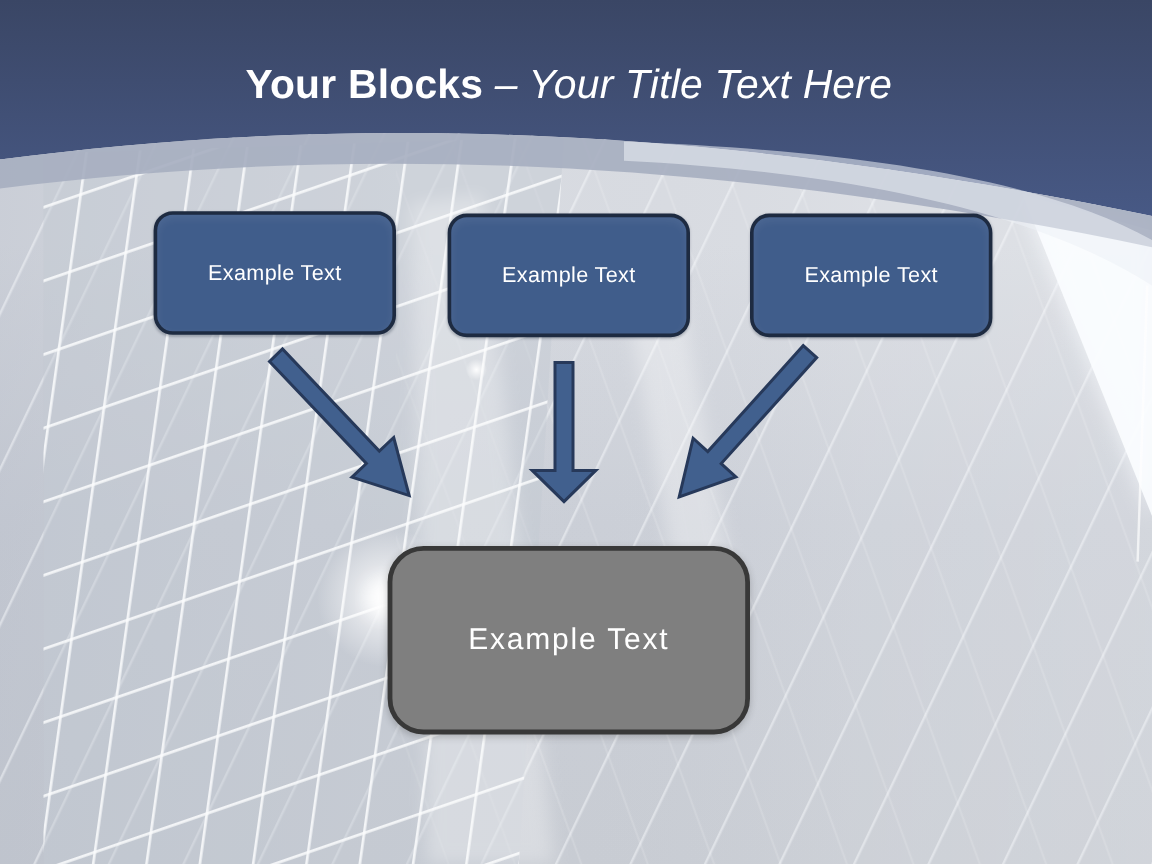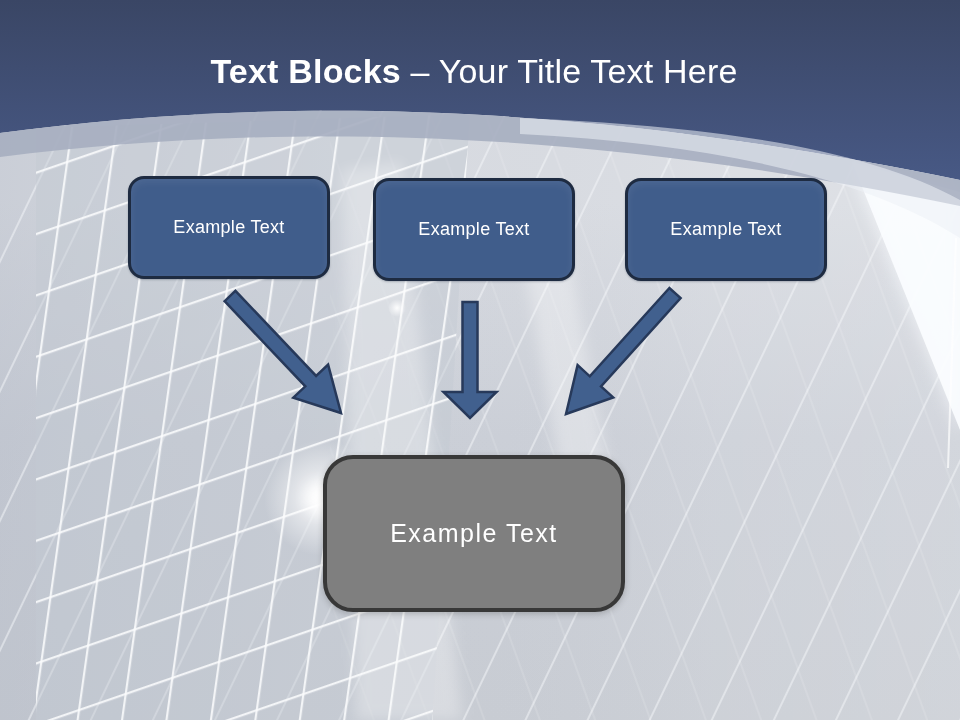--- a/index.html
+++ b/index.html
@@ -8,21 +8,21 @@
     font-family:"Liberation Sans",sans-serif;background:#4a5b85;
   }
   .bg-svg{position:absolute;left:0;top:0;width:960px;height:720px;display:block;}
 
   .slide-title{
     position:absolute;top:52px;left:0;width:100%;text-align:center;
     color:var(--title-color,#ffffff);font-size:34px;letter-spacing:.2px;
     white-space:nowrap;transform:translateX(-6px);
   }
   .slide-title .bold{font-weight:700;}
-  .slide-title .reg{font-weight:400;}
+  .slide-title .reg{font-weight:400;font-style:italic;}
 
   .tblock{
     position:absolute;width:202px;height:103px;box-sizing:border-box;
     background:var(--block-fill,#405d8b);
     border:3.5px solid var(--block-border,#1e2b41);
     border-radius:16px;
     display:flex;align-items:center;justify-content:center;
     color:#fff;font-size:18px;letter-spacing:.3px;
     box-shadow:inset 0 3px 8px rgba(255,255,255,.07), 0 1px 2px rgba(20,30,50,.25);
   }
@@ -128,21 +128,21 @@
       <circle cx="322" cy="498" r="16" fill="#ffffff" opacity="0.9" filter="url(#soft)"></circle>
       <circle cx="397" cy="308" r="9" fill="url(#flare)"></circle>
     </g>
 
     <path d="M0,133 C250,100 550,95 960,180 L960,206 C550,121 250,126 0,157 Z" fill="#a6aec0" opacity="0.9"></path>
 
     <path d="M520,118 C720,126 870,150 960,200 L960,238 C870,180 720,144 520,134 Z" fill="#edf0f5" opacity="0.55"></path>
   </svg>
 
   <div class="slide-title">
-    <span class="bold">Text Blocks</span>
+    <span class="bold">Your Blocks</span>
     <span class="reg">– Your Title Text Here</span>
   </div>
 
   <svg class="arrows" viewBox="0 0 960 720">
     <polygon class="arrow" points="224.6,301.2 305.3,386.3 293.3,397.6 341,413 328.1,364.6 316.1,375.9 235.4,290.8"></polygon>
     <polygon class="arrow" points="462.5,302 477.5,302 477.5,392 496.5,392 470,418 443.5,392 462.5,392"></polygon>
     <polygon class="arrow" points="669.4,288 589.8,376.3 577.6,365.2 566,414 613.2,397.4 601,386.3 680.6,298"></polygon>
   </svg>
 
   <div class="tblock" id="block-1">

